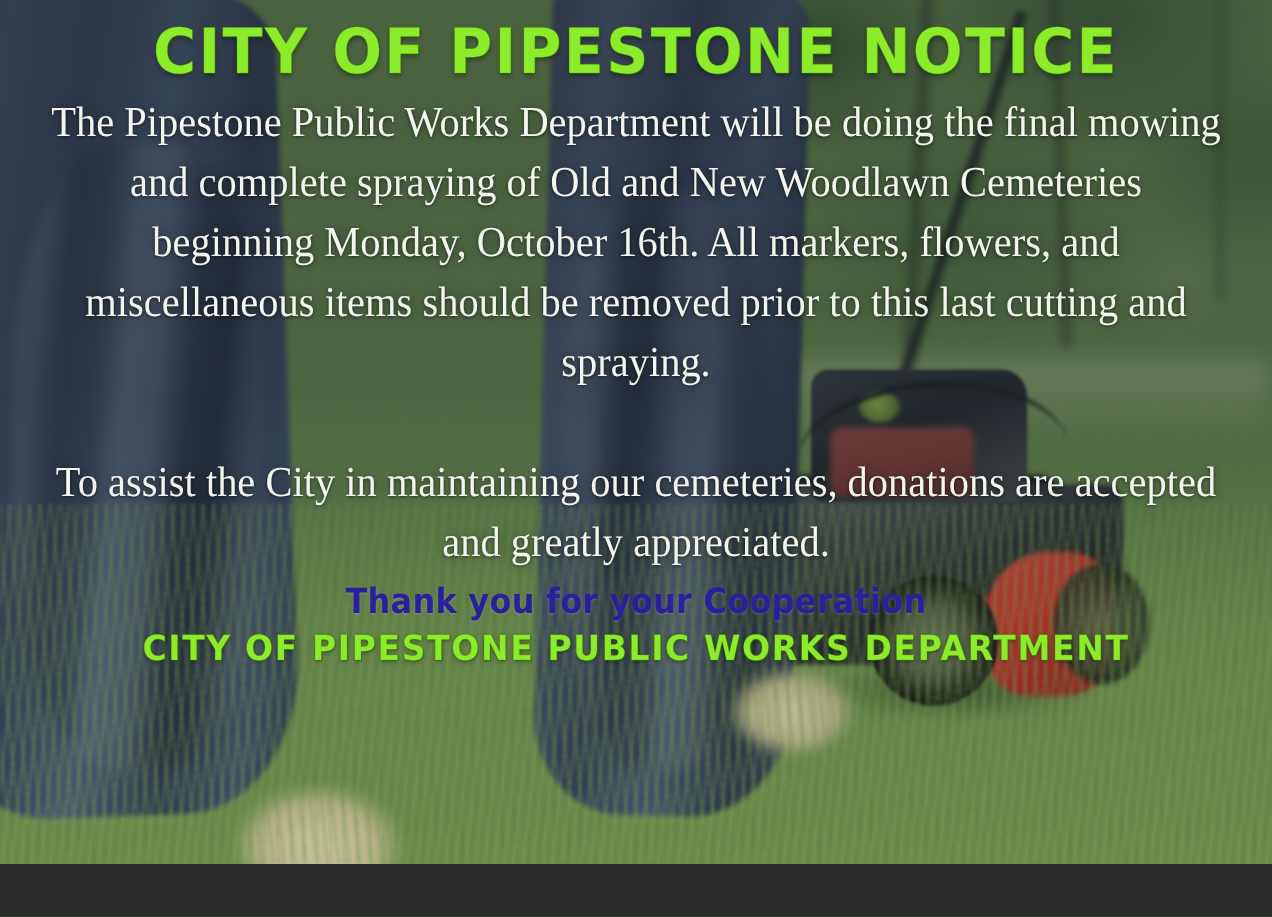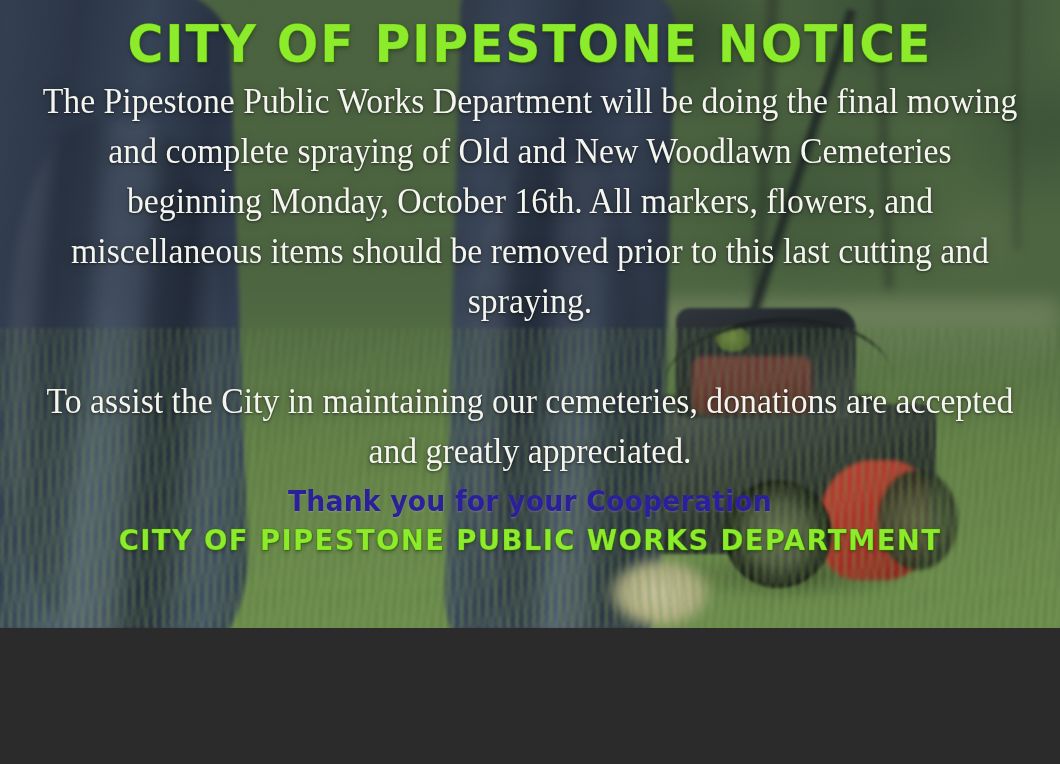--- a/index.html
+++ b/index.html
@@ -4,21 +4,21 @@
 <title>City of Pipestone Notice</title>
 <style>
   html, body {
     margin: 0;
     padding: 0;
     background: #2b2b2b;
   }
   #poster {
     position: relative;
     width: 1060px;
-    height: 628px;
+    height: 720px;
     overflow: hidden;
     font-family: "Liberation Serif", "DejaVu Serif", serif;
     background: #6d8f4e;
     user-select: none;
   }
 
   
   .bg-layer { position: absolute; inset: 0; }
 
   

